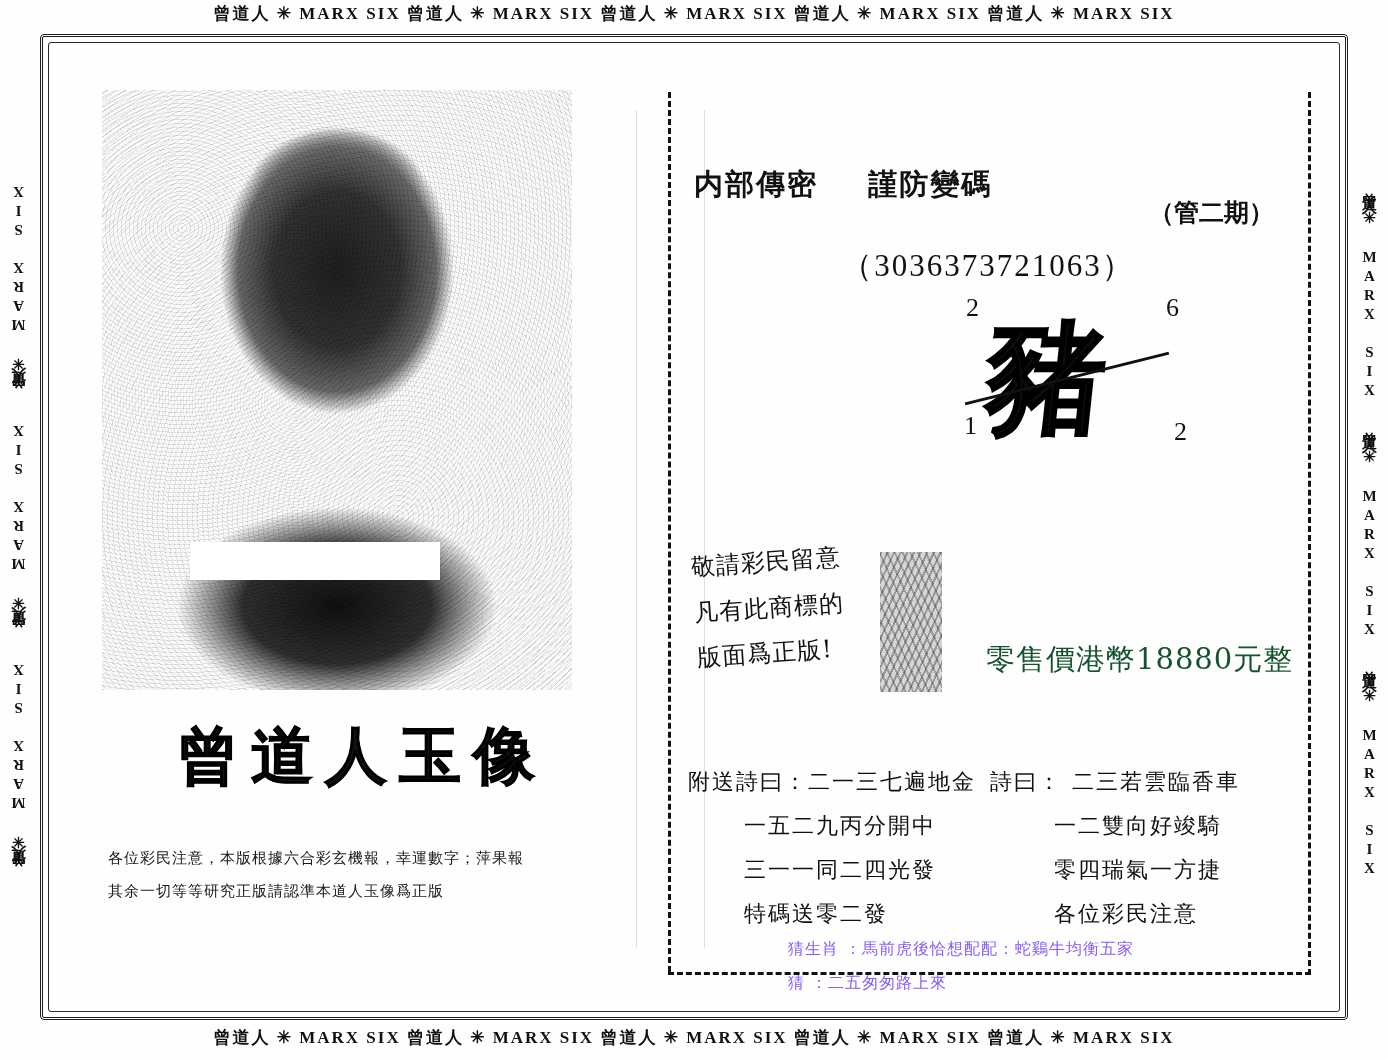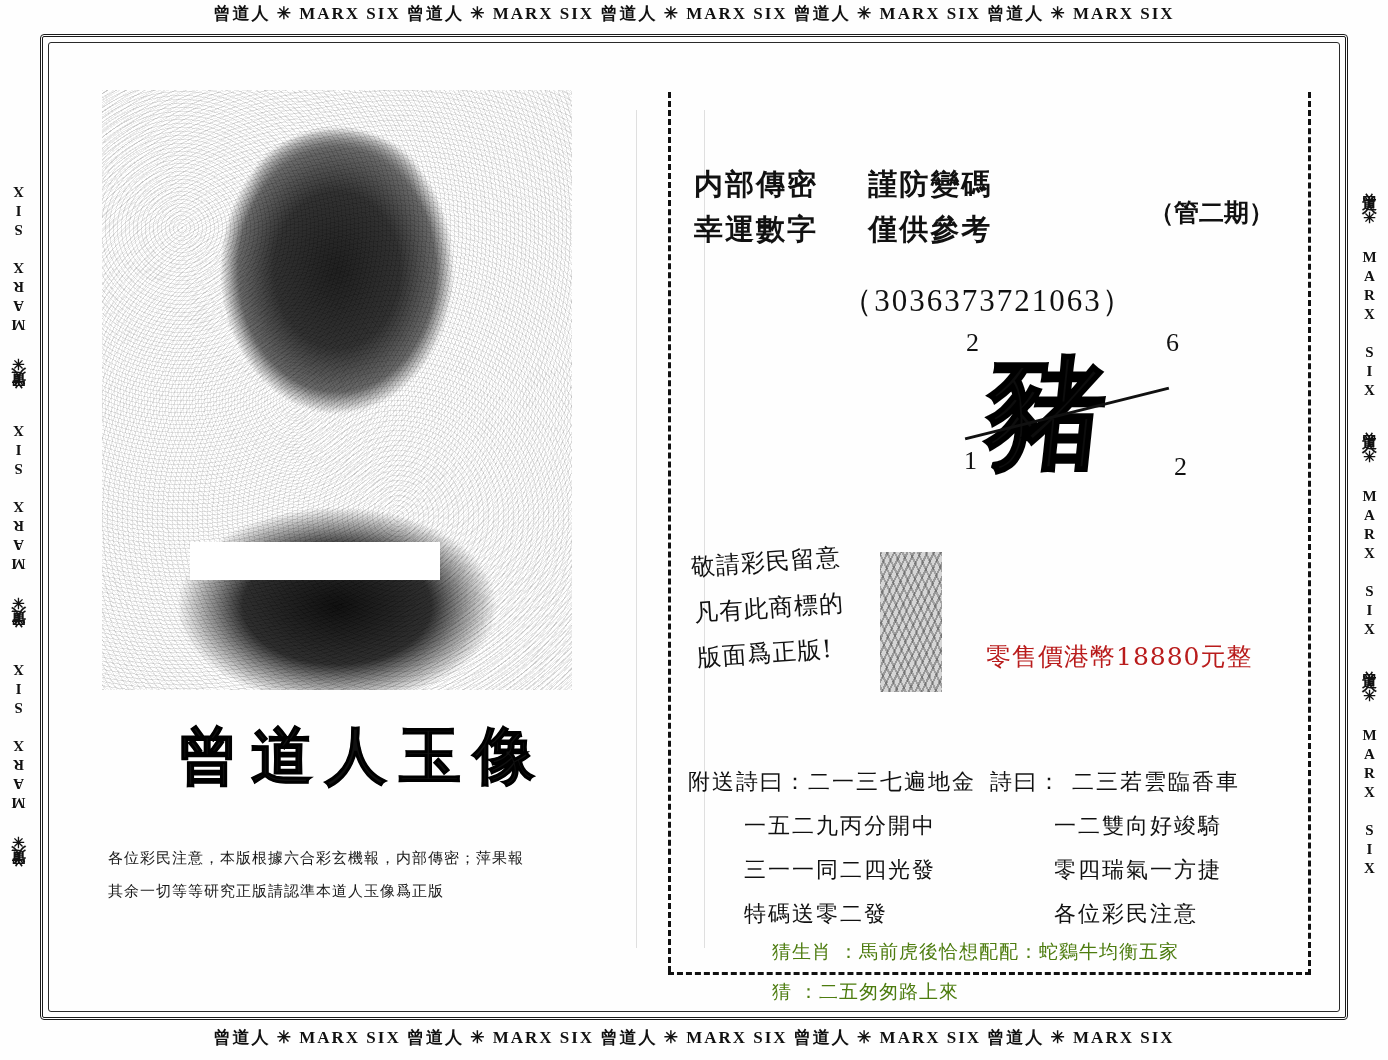--- a/index.html
+++ b/index.html
@@ -138,21 +138,21 @@
   .issue{
     font-size:25px;color:#111;font-weight:bold;
     font-family:"DejaVu Serif", serif;
     margin-top:34px;margin-right:8px;
   }
   .code{
     text-align:center;
     font-size:31px;
     letter-spacing:2px;
     color:#111;
-    margin-top:28px;
+    margin-top:16px;
     font-family:"Liberation Serif", serif;
   }
 
   
   .brush-wrap{
     position:relative;
     height:190px;margin-top:6px;
   }
   .brush{
     position:absolute;left:292px;top:6px;
@@ -182,36 +182,36 @@
     position:absolute;left:212px;top:460px;
     width:62px;height:140px;
     background:
       repeating-linear-gradient(115deg, rgba(0,0,0,.35) 0 2px, rgba(255,255,255,0) 2px 6px),
       repeating-linear-gradient(-115deg, rgba(0,0,0,.3) 0 2px, rgba(255,255,255,0) 2px 7px),
       #cfcfcf;
     opacity:.85;
   }
   .price{
     position:absolute;left:318px;top:548px;
-    font-size:25px;color:#b91c1c;font-family:"DejaVu Serif", serif;
+    font-size:29px;color:#14532d;font-family:"DejaVu Serif", serif;
     letter-spacing:1px;
   }
 
   .poem-area{
     position:absolute;left:20px;top:668px;right:14px;
     display:flex;gap:6px;
   }
   .poem-col{font-size:22px;line-height:2.0;color:#111;font-family:"DejaVu Serif", serif;letter-spacing:2px;}
   .poem-lead{white-space:nowrap;}
   .poem-right{margin-left:8px;}
   .poem-right .lead{margin-right:10px;}
 
   .guess{
-    position:absolute;left:104px;top:840px;
-    font-size:19px;line-height:2.1;color:#4d7c0f;
+    position:absolute;left:120px;top:840px;
+    font-size:16px;line-height:2.1;color:#8b5cf6;
     font-family:"DejaVu Sans", sans-serif;
     letter-spacing:1px;
   }
 
   
   .watermark{
     position:absolute;left:22px;bottom:22px;
     font-size:66px;font-weight:bold;
     color:#e8251f;
     font-family:"DejaVu Sans", sans-serif;
@@ -240,39 +240,34 @@
     <div class="scanline" style="left:578px;"></div>
     <div class="scanline" style="left:646px;"></div>
 
     <div class="photo-col">
       <div class="portrait">
         <div class="grain"></div>
         <div class="whitebar"></div>
       </div>
       <div class="portrait-title">曾道人玉像</div>
       <div class="fineprint">
-        <div>各位彩民注意，本版根據六合彩玄機報，内部傳密；萍果報</div>
+        <div>各位彩民注意，本版根據六合彩玄機報，幸運數字；萍果報</div>
         <div>其余一切等等研究正版請認準本道人玉像爲正版</div>
       </div>
     </div>
 
     <div class="right-panel">
       <div class="panel-inner">
 
         <div class="headline-row">
           <div class="headline">
             <div>
               <span>内部傳密</span>
               <span class="sp"></span>
               <span>謹防變碼</span>
-            </div>
-            <div>
-              <span>幸運數字</span>
-              <span class="sp"></span>
-              <span>僅供參考</span>
             </div>
           </div>
           <div class="issue">（管二期）</div>
         </div>
 
         <div class="code">（3036373721063）</div>
 
         <div class="brush-wrap">
           <span class="n n-tl">2</span>
           <span class="n n-tr">6</span>

